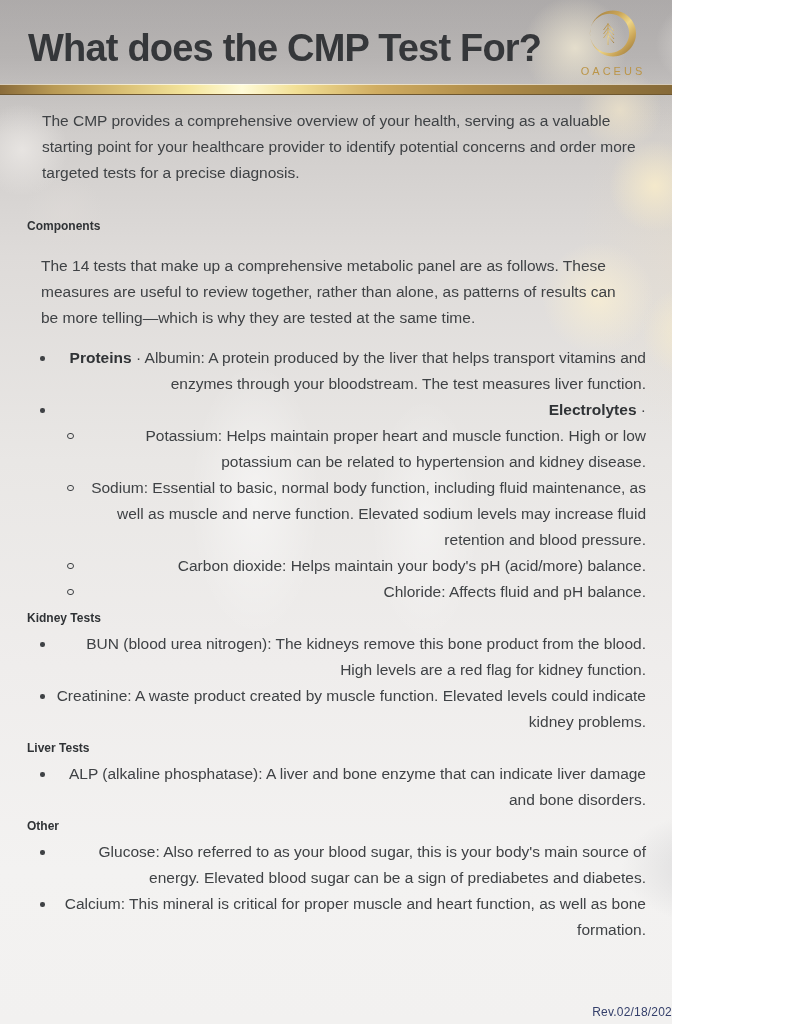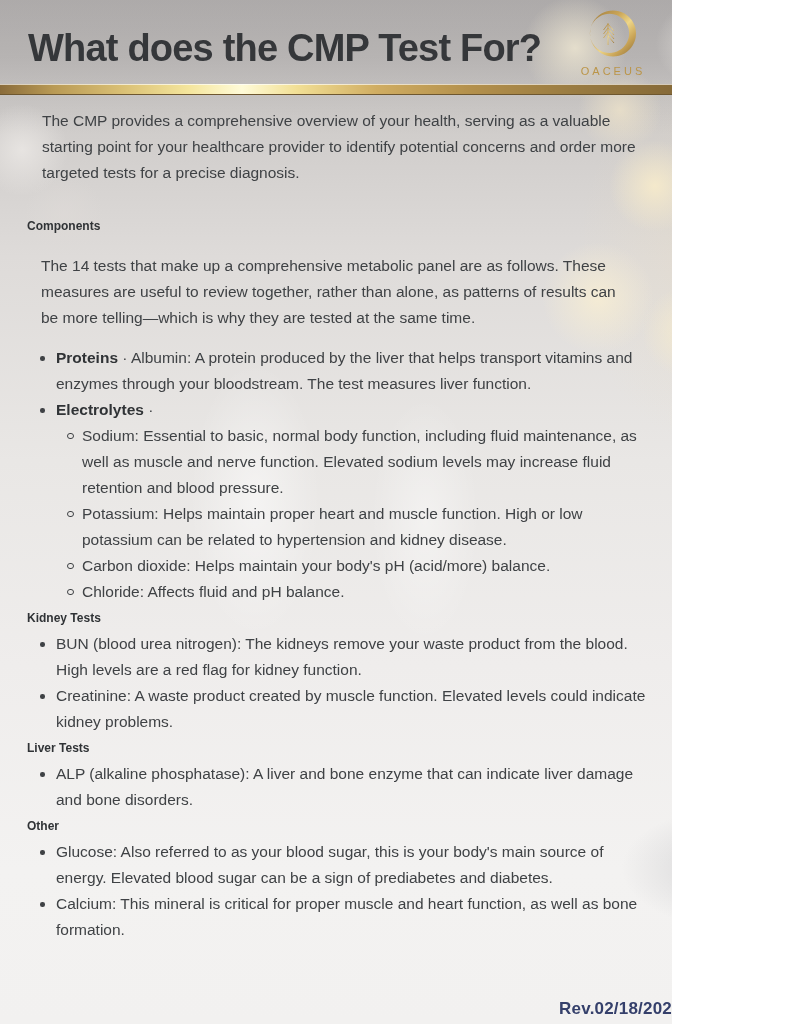--- a/index.html
+++ b/index.html
@@ -81,21 +81,21 @@
   }
   .intro { margin: 0 0 27px 15px; }
   .para  { margin: 14px; }
   .sec-heading {
     margin: 0;
     font-size: 12px;
     line-height: 26px;
     font-weight: 700;
     color: #303336;
   }
-  ul { margin: 0; padding: 0; list-style: none; }
+  ul { margin: 0; padding: 0; list-style: none; text-align: right; }
   ul.l1 { padding-left: 29px; }
   ul.l2 { padding-left: 26px; }
   li { position: relative; }
   ul.l1 > li::before {
     content: "";
     position: absolute;
     left: -16px; top: 11px;
     width: 4.5px; height: 4.5px;
     border-radius: 50%;
     background: #3f4245;
@@ -108,22 +108,22 @@
     border-radius: 50%;
     background: transparent;
     border: 1.4px solid #3f4245;
   }
   .b { font-weight: 700; color: #303336; }
 
   .rev {
     position: absolute;
     right: 0px;
     bottom: 5px;
-    font-size: 17px;
-    font-weight: 700;
+    font-size: 12px;
+    font-weight: 400;
     color: #35406b;
     letter-spacing: 0.2px;
     white-space: nowrap;
   }
 </style>
 </head>
 <body>
 
 <div class="page">
 
@@ -155,31 +155,31 @@
 
     <p class="intro">The CMP provides a comprehensive overview of your health, serving as a valuable starting point for your healthcare provider to identify potential concerns and order more targeted tests for a precise diagnosis.</p>
 
     <h2 class="sec-heading">Components</h2>
     <p class="para">The 14 tests that make up a comprehensive metabolic panel are as follows. These measures are useful to review together, rather than alone, as patterns of results can be more telling—which is why they are tested at the same time.</p>
 
     <ul class="l1">
       <li><span class="b">Proteins</span><span> · Albumin: A protein produced by the liver that helps transport vitamins and enzymes through your bloodstream. The test measures liver function.</span></li>
       <li><span class="b">Electrolytes</span><span> ·</span>
         <ul class="l2">
+          <li>Potassium: Helps maintain proper heart and muscle function. High or low potassium can be related to hypertension and kidney disease.</li>
           <li>Sodium: Essential to basic, normal body function, including fluid maintenance, as well as muscle and nerve function. Elevated sodium levels may increase fluid retention and blood pressure.</li>
-          <li>Potassium: Helps maintain proper heart and muscle function. High or low potassium can be related to hypertension and kidney disease.</li>
           <li>Carbon dioxide: Helps maintain your body's pH (acid/more) balance.</li>
           <li>Chloride: Affects fluid and pH balance.</li>
         </ul>
       </li>
     </ul>
 
     <h2 class="sec-heading">Kidney Tests</h2>
     <ul class="l1">
-      <li>BUN (blood urea nitrogen): The kidneys remove your waste product from the blood. High levels are a red flag for kidney function.</li>
+      <li>BUN (blood urea nitrogen): The kidneys remove this bone product from the blood. High levels are a red flag for kidney function.</li>
       <li>Creatinine: A waste product created by muscle function. Elevated levels could indicate kidney problems.</li>
     </ul>
 
     <h2 class="sec-heading">Liver Tests</h2>
     <ul class="l1">
       <li>ALP (alkaline phosphatase): A liver and bone enzyme that can indicate liver damage and bone disorders.</li>
     </ul>
 
     <h2 class="sec-heading">Other</h2>
     <ul class="l1">

